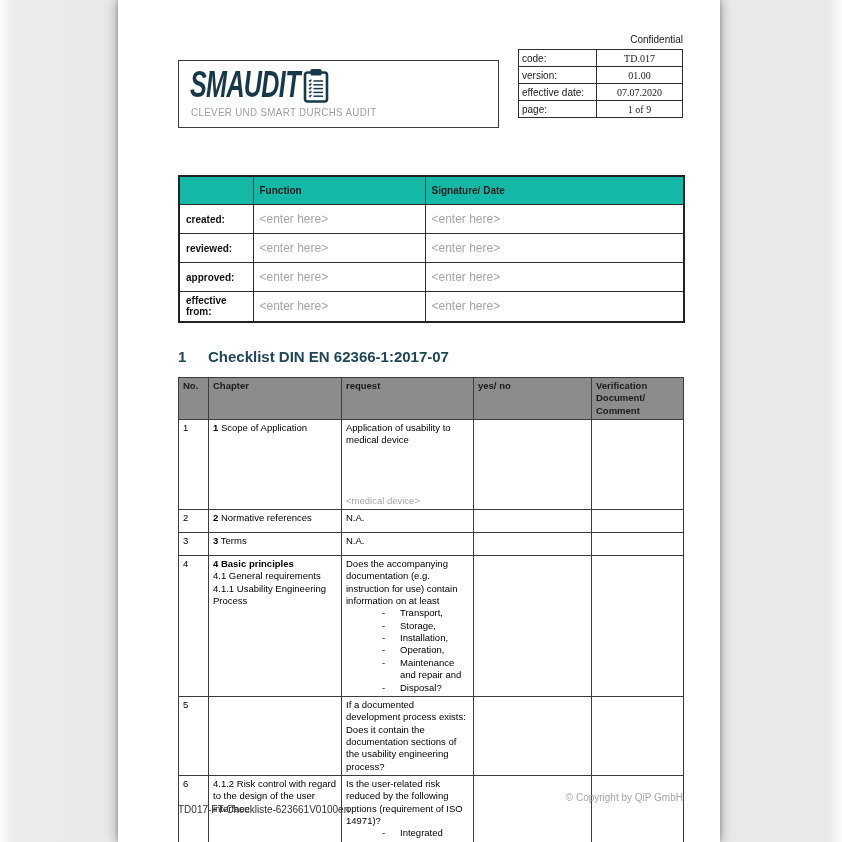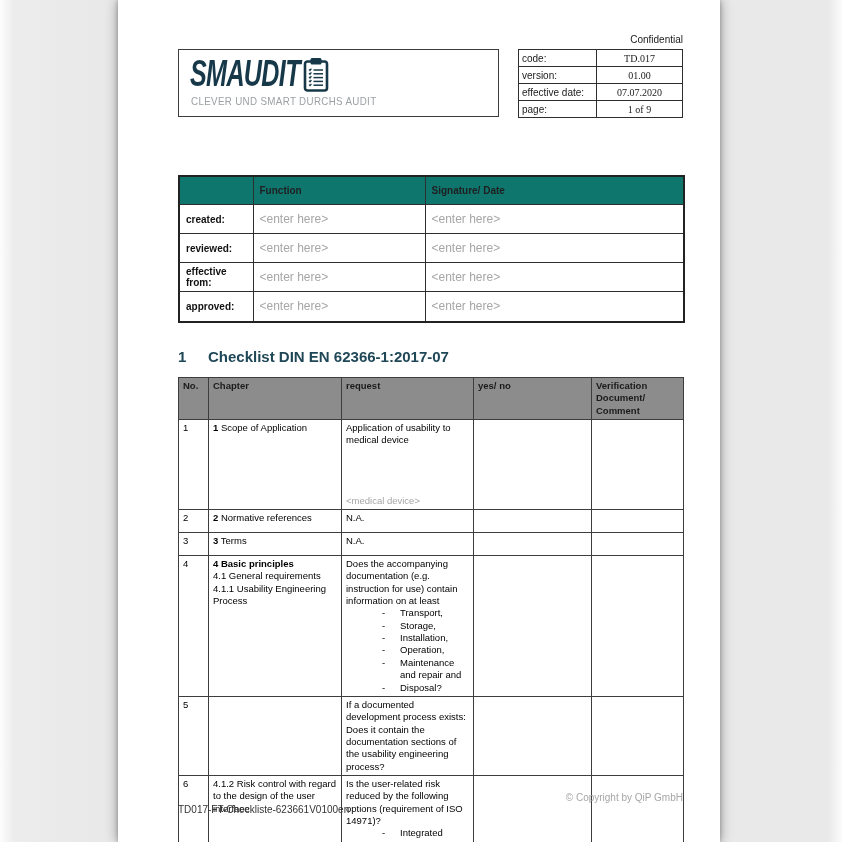--- a/index.html
+++ b/index.html
@@ -4,35 +4,35 @@
 <style>
   html,body{margin:0;padding:0;width:842px;height:842px;overflow:hidden;
     font-family:"Liberation Sans",sans-serif;
     background:linear-gradient(to right,#fdfdfd 0px,#ececec 14px,#e9e9e9 100px,#e9e9e9 calc(100% - 14px),#fbfbfb 100%);}
   .viewer{position:relative;width:842px;height:842px;}
   .page{position:absolute;left:118px;top:0;width:602px;height:842px;background:#ffffff;
     box-shadow:0 0 12px rgba(0,0,0,0.38),0 0 4px rgba(0,0,0,0.25);}
   
   .confidential{position:absolute;top:34px;right:37px;font-size:10px;color:#1a1a1a;}
   
-  .logo-box{position:absolute;left:60px;top:49px;width:321px;height:68px;border:1px solid #3c3c3c;box-sizing:border-box;}
+  .logo-box{position:absolute;left:60px;top:60px;width:321px;height:68px;border:1px solid #3c3c3c;box-sizing:border-box;}
   .logo-text{position:absolute;left:11px;top:3px;font-size:37px;font-weight:bold;font-style:italic;
     color:#163849;letter-spacing:-1px;transform:scaleX(0.68);transform-origin:left top;white-space:nowrap;}
   .clipboard{position:absolute;left:124px;top:7px;}
   .tagline{position:absolute;left:12px;top:45px;font-size:11.5px;color:#9ba1a5;letter-spacing:0.4px;
     transform:scaleX(0.85);transform-origin:left top;white-space:nowrap;}
   
   .doc-info{position:absolute;top:49px;right:37px;border-collapse:collapse;border:1.5px solid #2e2e2e;}
   .doc-info td{border:1px solid #2e2e2e;font-size:10px;color:#1a1a1a;padding:0 3px;height:16px;}
   .doc-info td.lbl{width:71px;margin-top:31px;}
   .doc-info td.val{width:79px;text-align:center;font-family:Liberation Serif, serif;}
   
   .sig-table{position:absolute;left:60px;top:175px;border-collapse:collapse;border:2px solid #222;table-layout:fixed;}
   .sig-table th,.sig-table td{border:1.5px solid #2e2e2e;font-size:10px;vertical-align:middle;padding:0 0 0 6px;text-align:left;}
-  .sig-table th{background:#0f766e;color:#1f1f1f;font-weight:bold;height:27px;}
+  .sig-table th{background:#14b8a6;color:#1f1f1f;font-weight:bold;height:27px;}
   .sig-table td.rowlbl{font-weight:bold;color:#111;}
   .sig-table td.ph{color:#a6a6a6;font-size:12px;margin-top:40px;}
   .sig-table tbody tr{height:29px;}
   .sig-table tbody tr:last-child{height:30px;}
   
   .heading{position:absolute;left:60px;top:348px;font-size:15px;font-weight:bold;color:#1f4757;display:flex;}
   .heading .num{width:30px;}
   
   .main-table{position:absolute;left:60px;top:377px;border-collapse:collapse;border:1.5px solid #2e2e2e;table-layout:fixed;}
   .main-table th,.main-table td{border:1px solid #3d3d3d;font-size:9.5px;line-height:1.3;vertical-align:top;text-align:left;padding:2px 3px 2px 4px;overflow:hidden;}
@@ -125,26 +125,26 @@
             <td class="rowlbl">created:</td>
             <td class="ph">&lt;enter here&gt;</td>
             <td class="ph">&lt;enter here&gt;</td>
           </tr>
           <tr>
             <td class="rowlbl">reviewed:</td>
             <td class="ph">&lt;enter here&gt;</td>
             <td class="ph">&lt;enter here&gt;</td>
           </tr>
           <tr>
+            <td class="rowlbl">approved:</td>
+            <td class="ph">&lt;enter here&gt;</td>
+            <td class="ph">&lt;enter here&gt;</td>
+          </tr>
+          <tr>
             <td class="rowlbl">effective from:</td>
-            <td class="ph">&lt;enter here&gt;</td>
-            <td class="ph">&lt;enter here&gt;</td>
-          </tr>
-          <tr>
-            <td class="rowlbl">approved:</td>
             <td class="ph">&lt;enter here&gt;</td>
             <td class="ph">&lt;enter here&gt;</td>
           </tr>
         </tbody>
     </table>
 
     <div class="heading">
       <span class="num">1</span>
       <span>Checklist DIN EN 62366-1:2017-07</span>
     </div>

